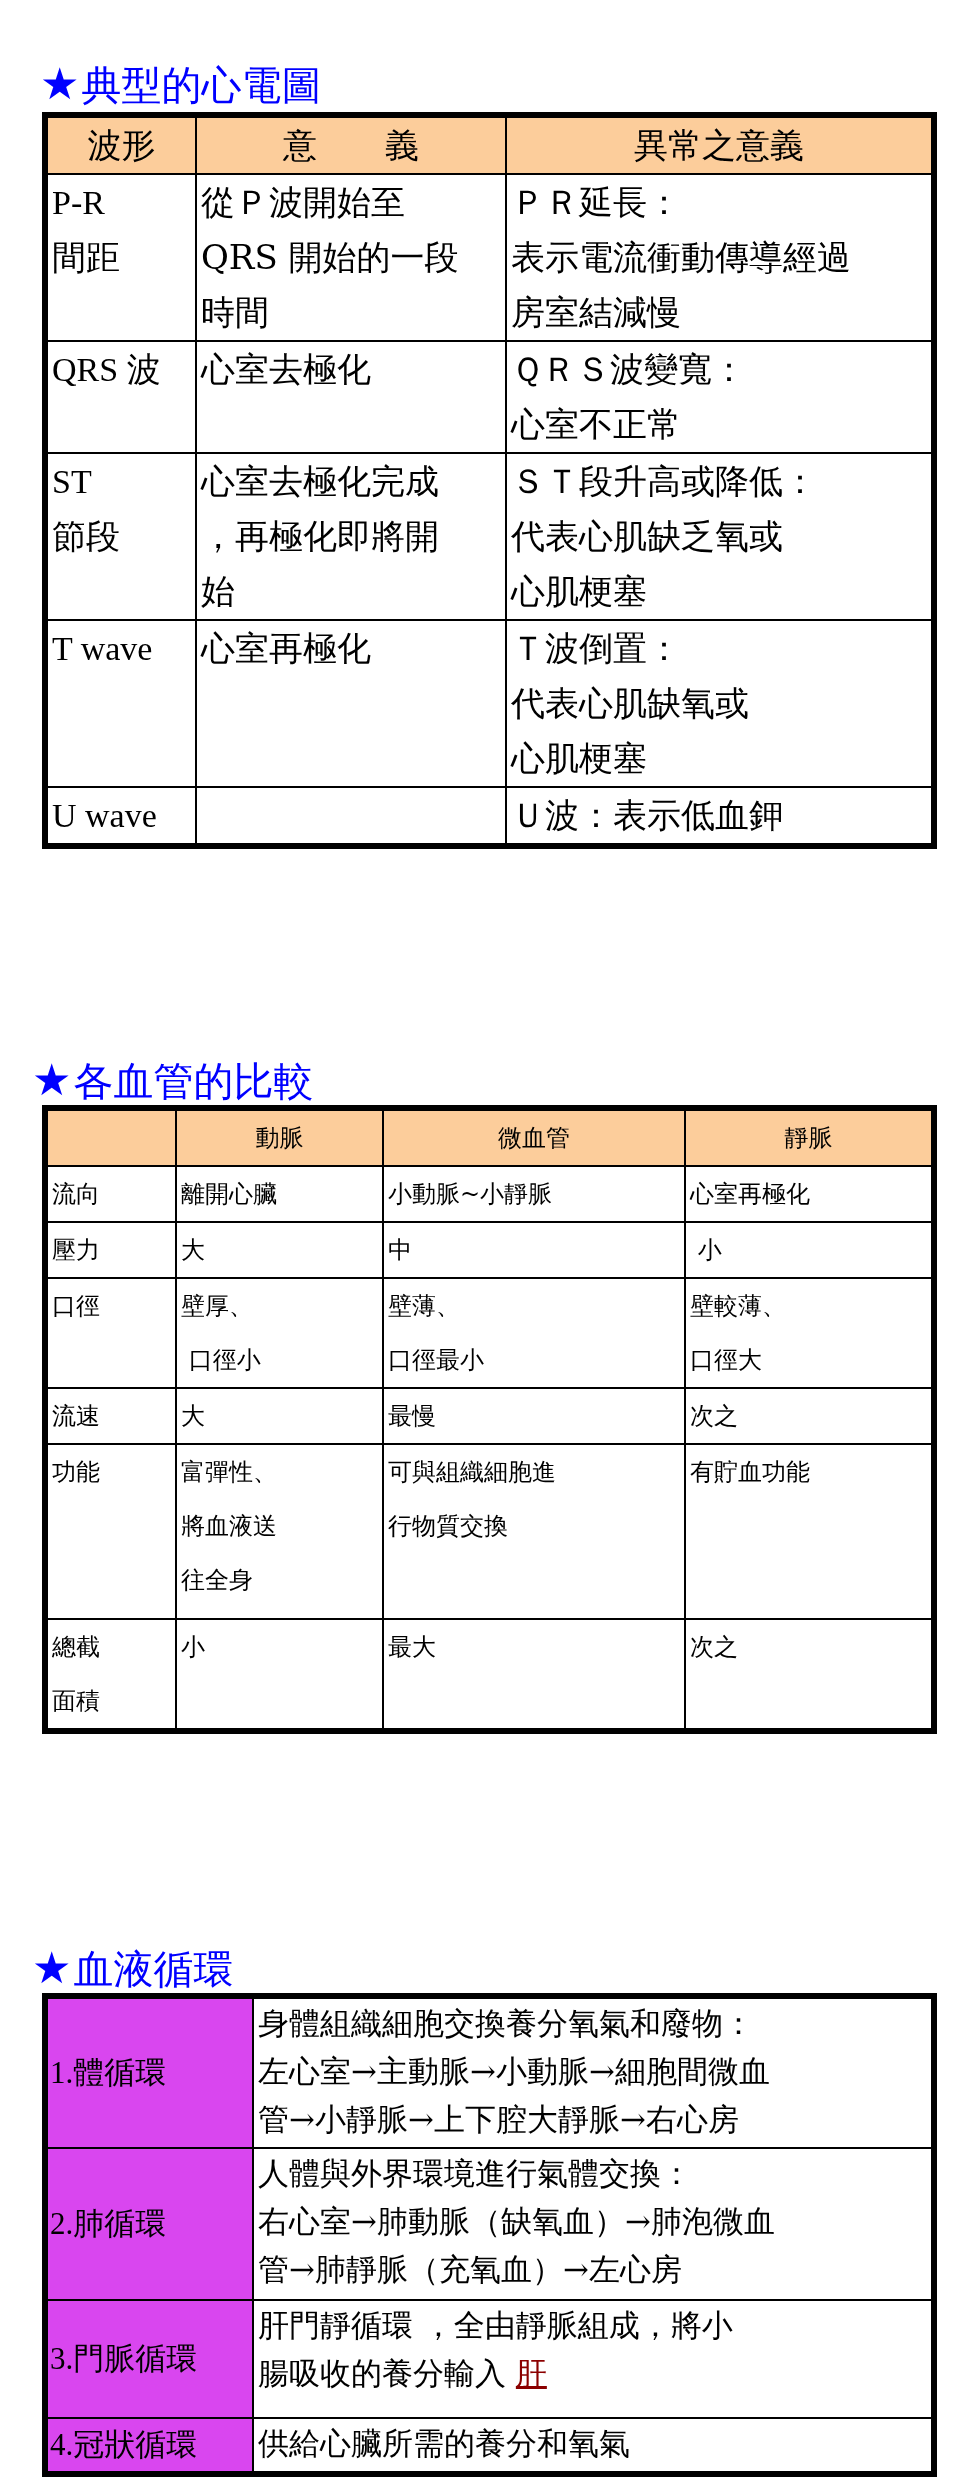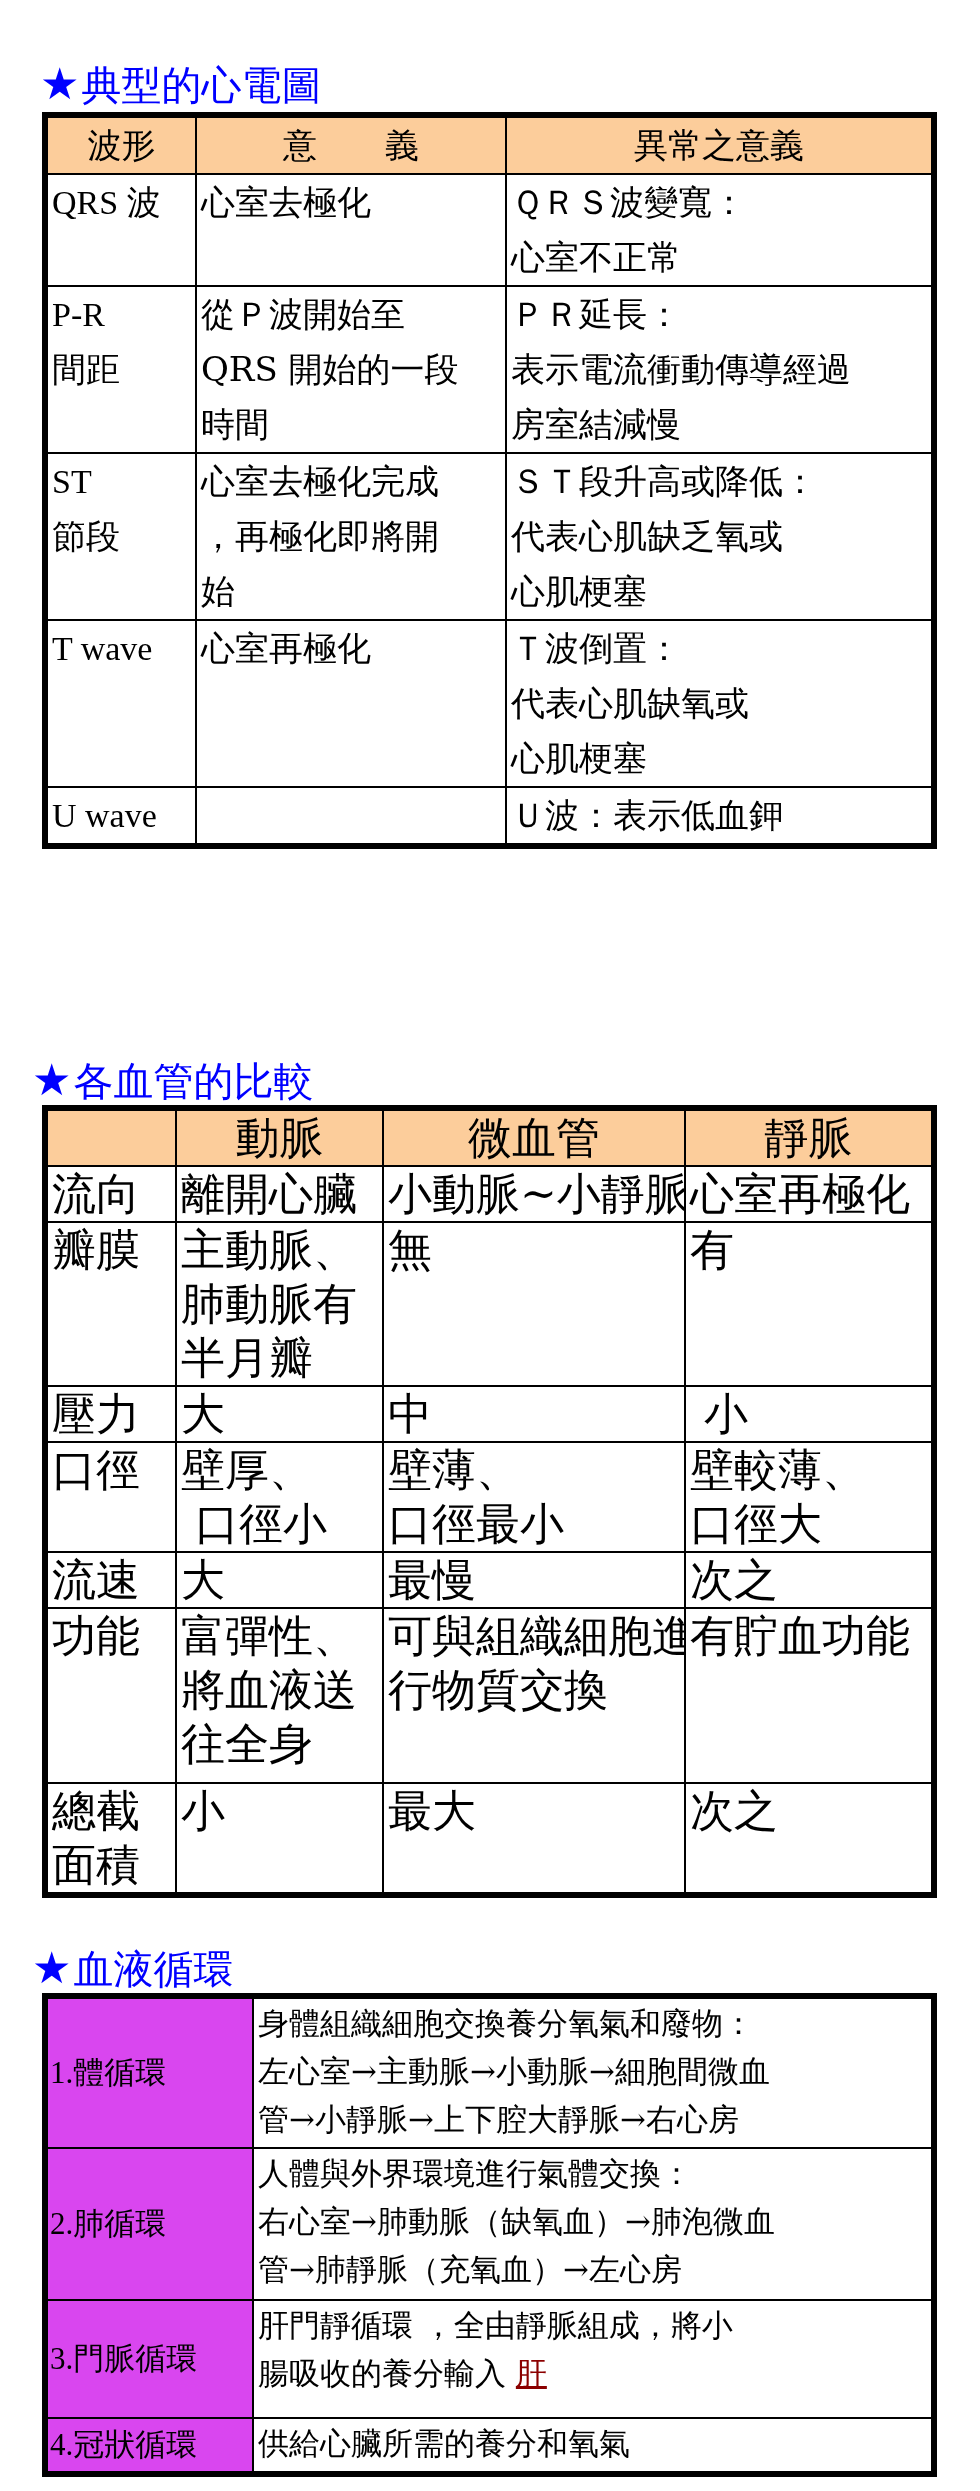--- a/index.html
+++ b/index.html
@@ -7,21 +7,21 @@
          font-family:"DejaVu Serif","Liberation Serif",serif; color:#000; }
   .title { position:absolute; left:32px; color:#0000ff; font-size:40px; line-height:56px;
            font-family:"DejaVu Serif","Liberation Serif",serif; white-space:nowrap; }
   .title .star { font-size:44px; margin-right:2px; }
   table { position:absolute; left:42px; width:895px; border-collapse:collapse;
           border:6px solid #000; table-layout:fixed; }
   td, th { border:2px solid #000; vertical-align:top; padding:0 4px; font-weight:normal;
            text-align:left; overflow:hidden; }
   th { background:#fccd9b; text-align:center; vertical-align:middle; }
   .t1 td, .t1 th { font-size:34px; line-height:55px;margin-left:8px; }
-  .t2 td, .t2 th { font-size:44px; line-height:54px; }
+  .t2 td, .t2 th { font-size:24px; line-height:54px; }
   .t3 td { font-size:31px; line-height:48px; }
   .t3 td.lab { background:#d946ef; vertical-align:middle; padding-left:2px; white-space:nowrap;font-family:Liberation Serif, serif; }
   .latin { font-family:"Liberation Serif","DejaVu Serif",serif; font-size:36px; }
   .red { color:#8b0000; text-decoration:underline; }
   .line { display:block; white-space:nowrap; }
 </style>
 </head>
 <body>
 
 <div class="title" style="top:56px;left:40px;">
@@ -32,46 +32,46 @@
       <col style="width:151px">
       <col style="width:310px">
       <col>
     </colgroup>
   <tbody>
       <tr style="height:52px">
     <th>波形</th>
     <th style="white-space:pre">意　　義</th>
     <th>異常之意義</th>
   </tr>
-  <tr style="height:110px">
-    <td class="latin">
-          <span class="line">QRS 波</span>
-        </td>
-    <td>
-          <span class="line">心室去極化</span>
-        </td>
-    <td>
-          <span class="line">ＱＲＳ波變寬：</span>
-          <span class="line">心室不正常</span>
-        </td>
-  </tr>
   <tr style="height:165px">
     <td class="latin">
           <span class="line">P-R</span>
           <span class="line" style="font-size:34px">間距</span>
         </td>
     <td>
           <span class="line">從Ｐ波開始至</span>
           <span class="line">QRS 開始的一段</span>
           <span class="line">時間</span>
         </td>
     <td>
           <span class="line">ＰＲ延長：</span>
           <span class="line">表示電流衝動傳導經過</span>
           <span class="line">房室結減慢</span>
+        </td>
+  </tr>
+  <tr style="height:110px">
+    <td class="latin">
+          <span class="line">QRS 波</span>
+        </td>
+    <td>
+          <span class="line">心室去極化</span>
+        </td>
+    <td>
+          <span class="line">ＱＲＳ波變寬：</span>
+          <span class="line">心室不正常</span>
         </td>
   </tr>
   <tr style="height:163px">
     <td class="latin">
           <span class="line">ST</span>
           <span class="line" style="font-size:34px">節段</span>
         </td>
     <td>
           <span class="line">心室去極化完成</span>
           <span class="line">，再極化即將開</span>
@@ -134,36 +134,20 @@
     <td>
           <span class="line">離開心臟</span>
         </td>
     <td>
           <span class="line">小動脈~小靜脈</span>
         </td>
     <td>
           <span class="line">心室再極化</span>
         </td>
   </tr>
-  <tr style="height:163px">
-    <td>
-          <span class="line">瓣膜</span>
-        </td>
-    <td>
-          <span class="line">主動脈、</span>
-          <span class="line">肺動脈有</span>
-          <span class="line">半月瓣</span>
-        </td>
-    <td>
-          <span class="line">無</span>
-        </td>
-    <td>
-          <span class="line">有</span>
-        </td>
-  </tr>
   <tr style="height:54px">
     <td>
           <span class="line">壓力</span>
         </td>
     <td>
           <span class="line">大</span>
         </td>
     <td>
           <span class="line">中</span>
         </td>

